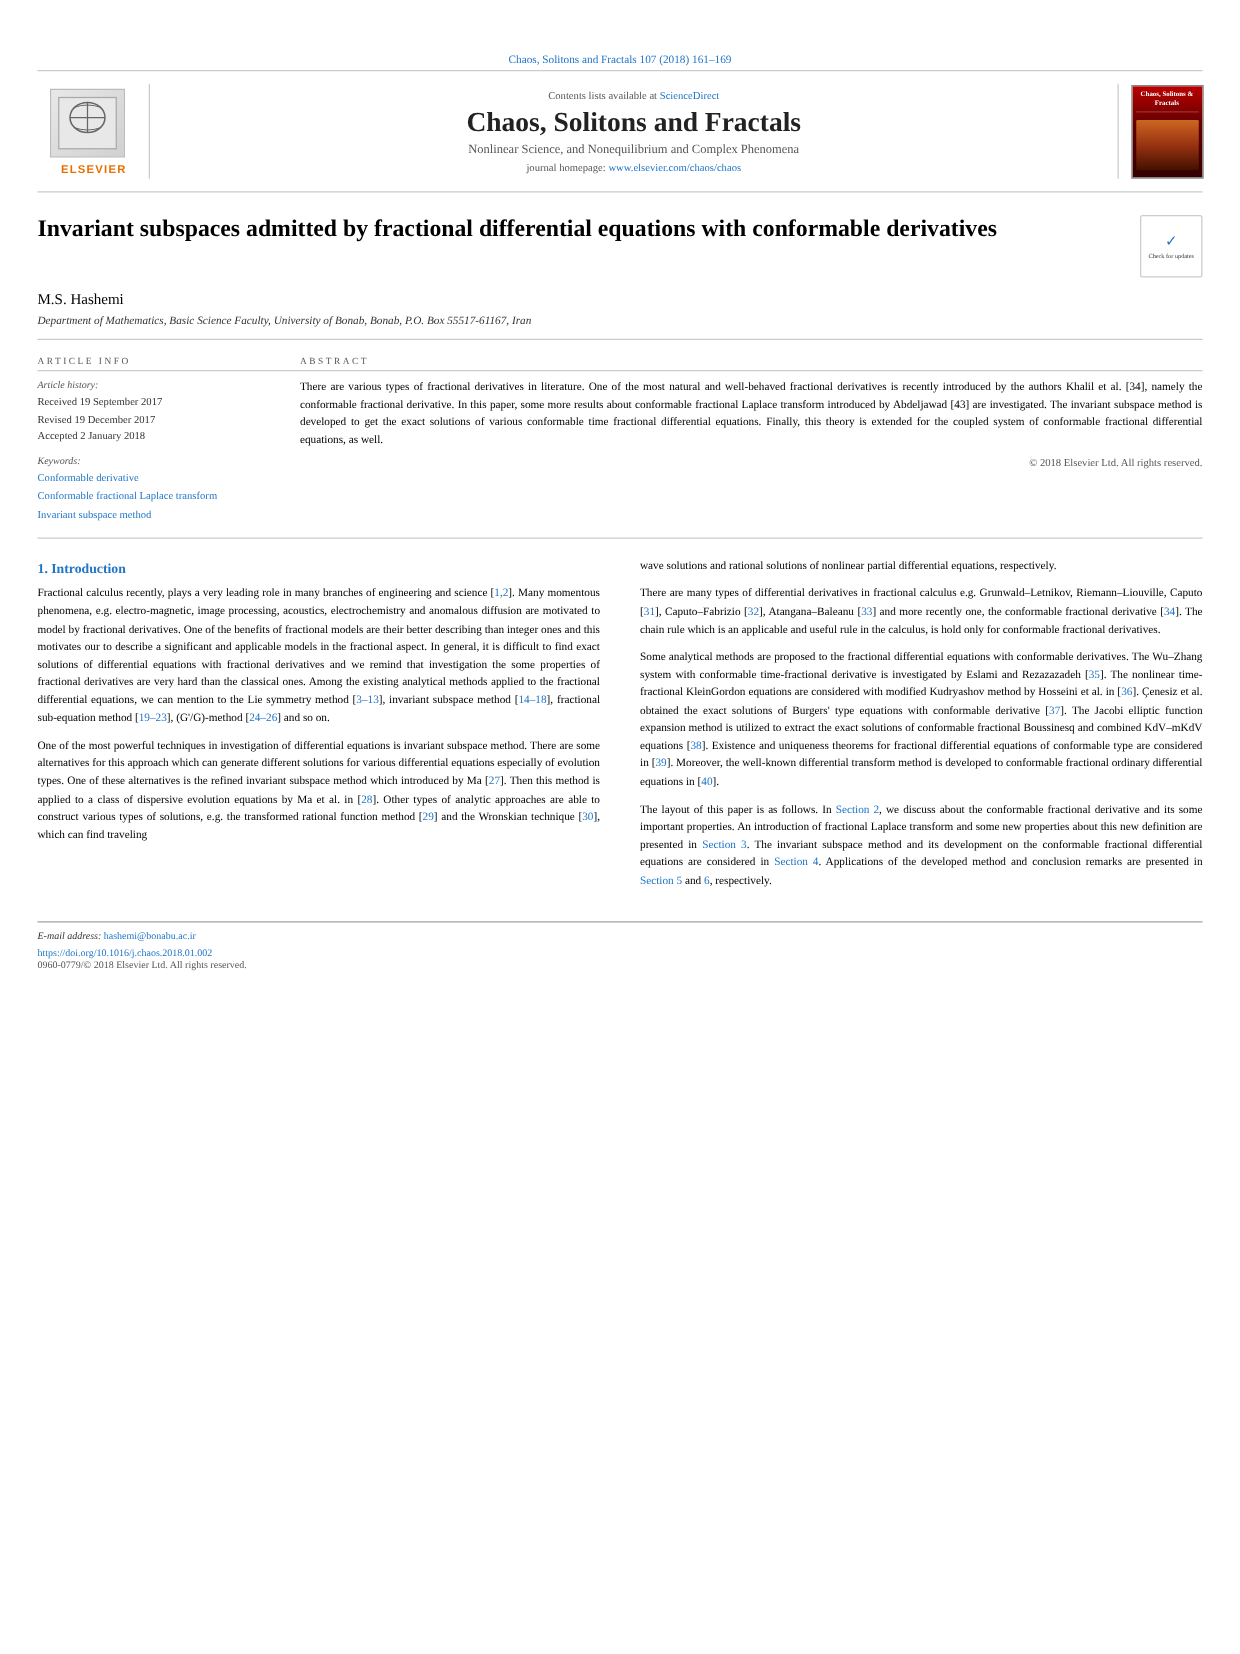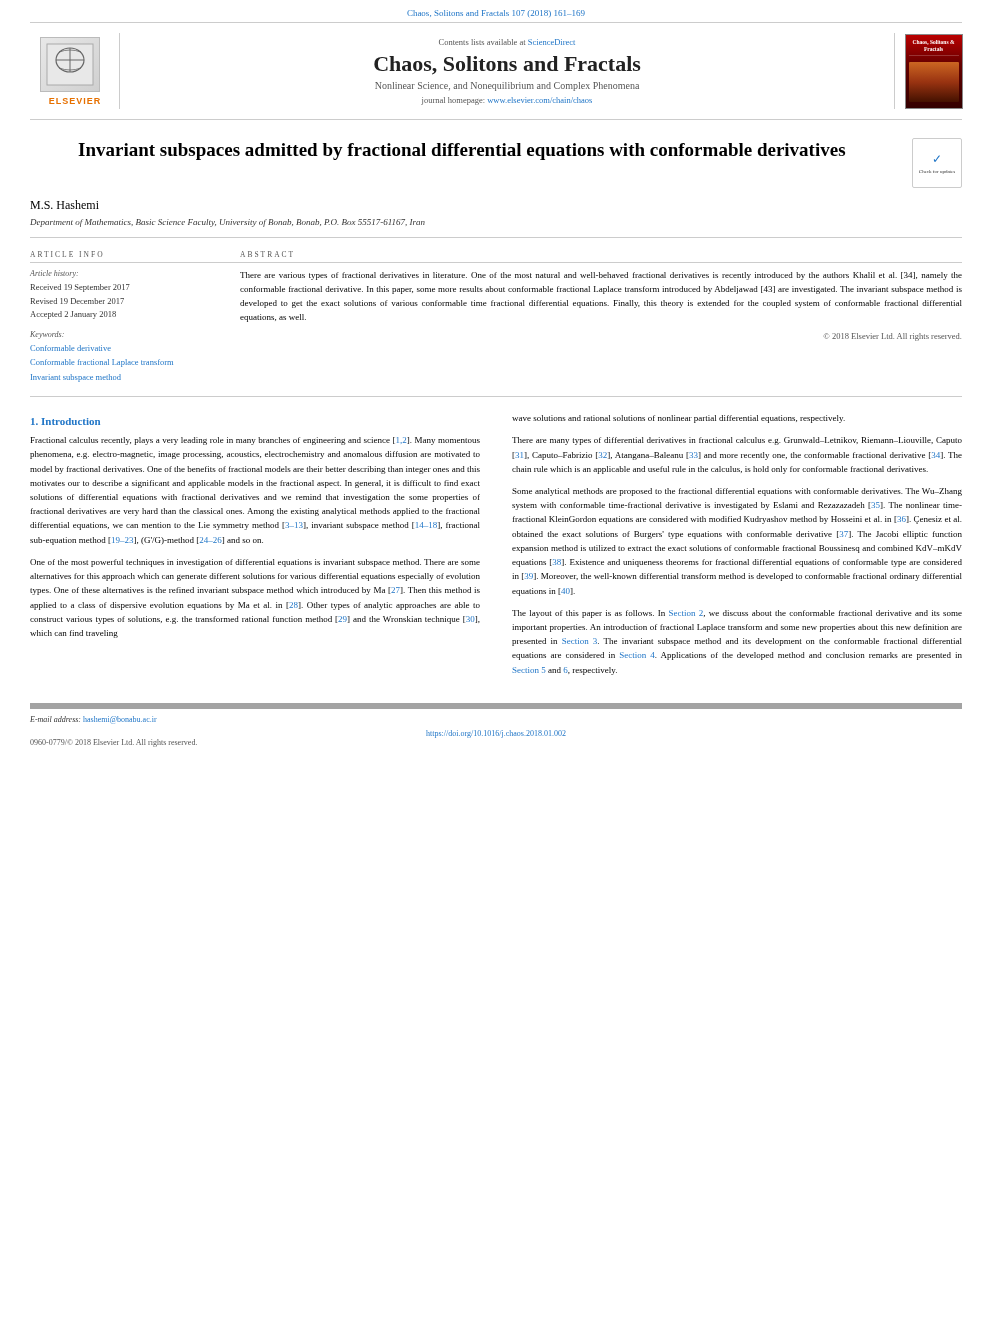--- a/index.html
+++ b/index.html
@@ -17,20 +17,21 @@
       background: #fff;
       padding: 0;
     }
     
     .top-ref {
       text-align: center;
       font-size: 9px;
       color: #2176c7;
       padding: 8px 0 4px 0;
       border-bottom: none;
+      margin-top: 34px;
     }
     
     .journal-header {
       display: flex;
       align-items: stretch;
       border-top: 1.5px solid #ccc;
       border-bottom: 1.5px solid #ccc;
       margin: 0 30px;
       padding: 10px 0;
     }
@@ -134,21 +135,20 @@
 
     
     .article-section {
       padding: 18px 0 10px 0;
       border-bottom: 1px solid #ccc;
     }
     .article-title-row {
       display: flex;
       align-items: flex-start;
       justify-content: flex-start;
-      margin-left: 48px;
     }
     .article-title-text {
       font-size: 19px;
       font-weight: bold;
       color: #000;
       line-height: 1.3;
       flex: 1;
       padding-right: 15px;
     }
     .check-updates-badge {
@@ -268,37 +268,36 @@
       text-align: justify;
       margin-bottom: 8px;
     }
     .body-text a, .inline-ref {
       color: #2176c7;
       text-decoration: none;
     }
 
     
     .footer-line {
-      border-top: 6px solid #a3a3a3;
+      border-top: 1px solid #a3a3a3;
       margin: 18px 30px 0 30px;
       padding-top: 5px;
     }
     .footnote-text {
       font-size: 8px;
       color: #333;
       line-height: 1.5;
     }
     .footnote-text a {
       color: #2176c7;
     }
     .doi-line {
       font-size: 8px;
       color: #2176c7;
       margin-top: 3px;
-      text-align: center;
     }
     .issn-line {
       font-size: 8px;
       color: #555;
     }
   </style>
 </head>
 <body>
 
 <div class="page">
@@ -324,21 +323,21 @@
 
     <div class="journal-center">
       <div class="contents-line">
         <span>Contents lists available at</span>
         <a>ScienceDirect</a>
       </div>
       <div class="journal-title-main">Chaos, Solitons and Fractals</div>
       <div class="journal-subtitle">Nonlinear Science, and Nonequilibrium and Complex Phenomena</div>
       <div class="journal-homepage">
         <span>journal homepage:</span>
-        <a>www.elsevier.com/chain/chaos</a>
+        <a>www.elsevier.com/chaos/chaos</a>
       </div>
     </div>
 
     <div class="journal-cover-thumb">
       <div class="cover-image">
         <div class="cover-title">Chaos, Solitons &amp; Fractals</div>
         <div style="width:100%;height:1px;background:#fff3;margin:2px 0;"></div>
         <div style="width:50px;height:40px;background:linear-gradient(180deg,#cc6622 0%,#993311 50%,#441100 100%);margin-top:4px;border-radius:1px;"></div>
       </div>
     </div>

